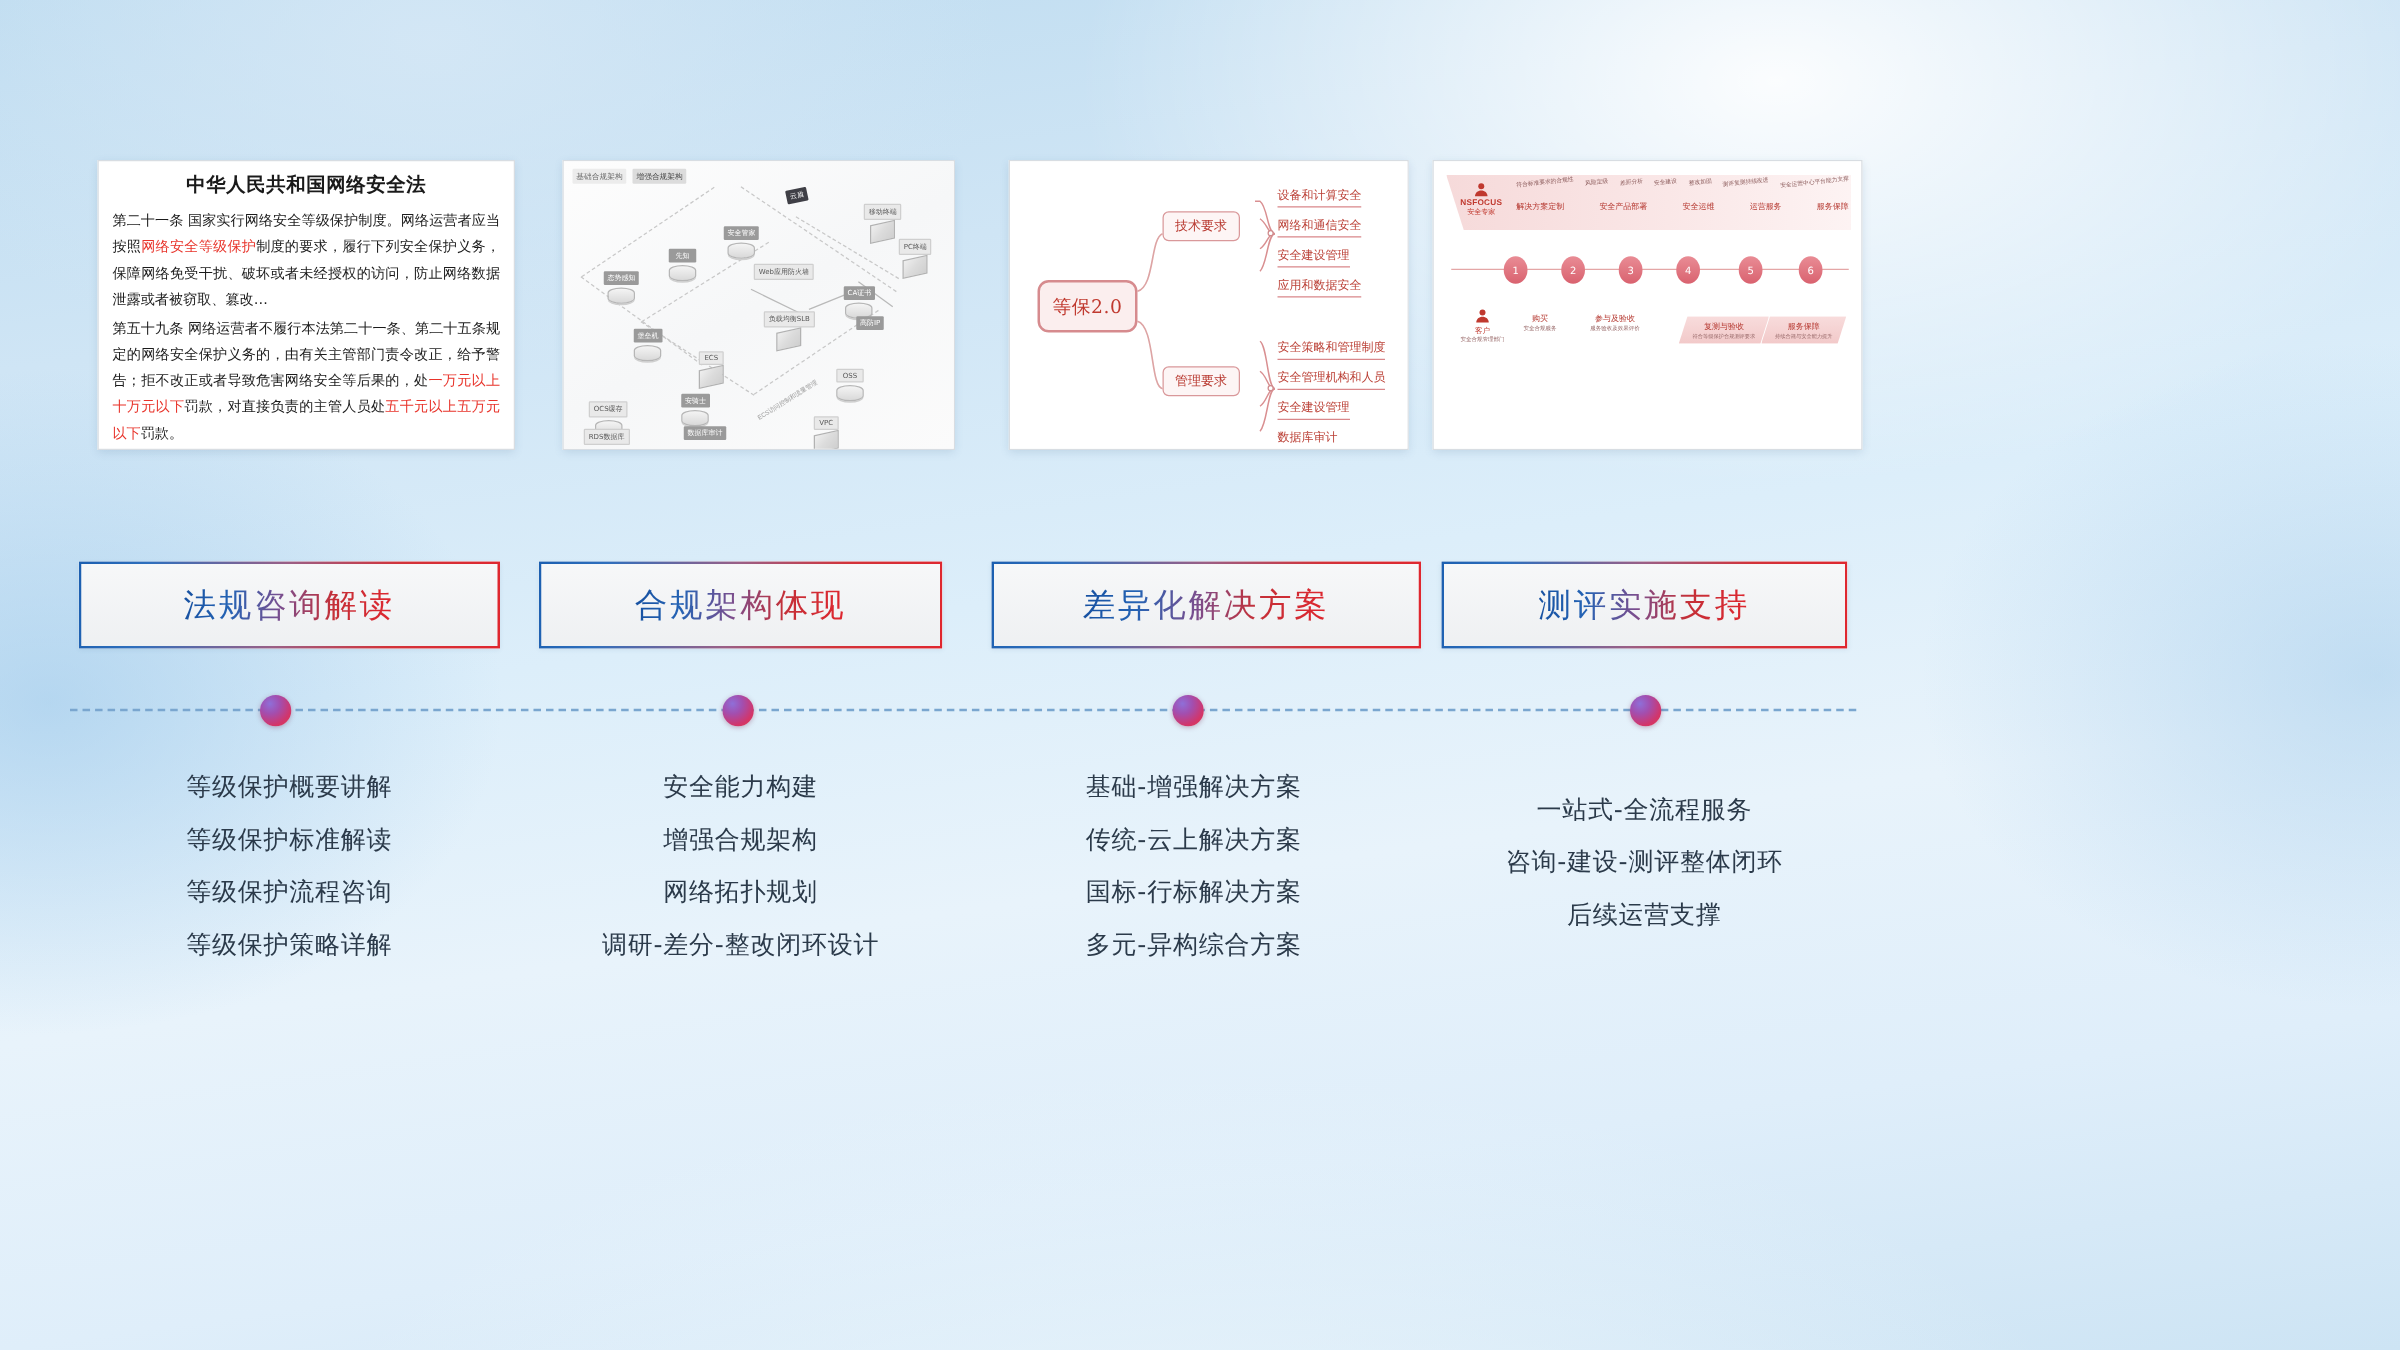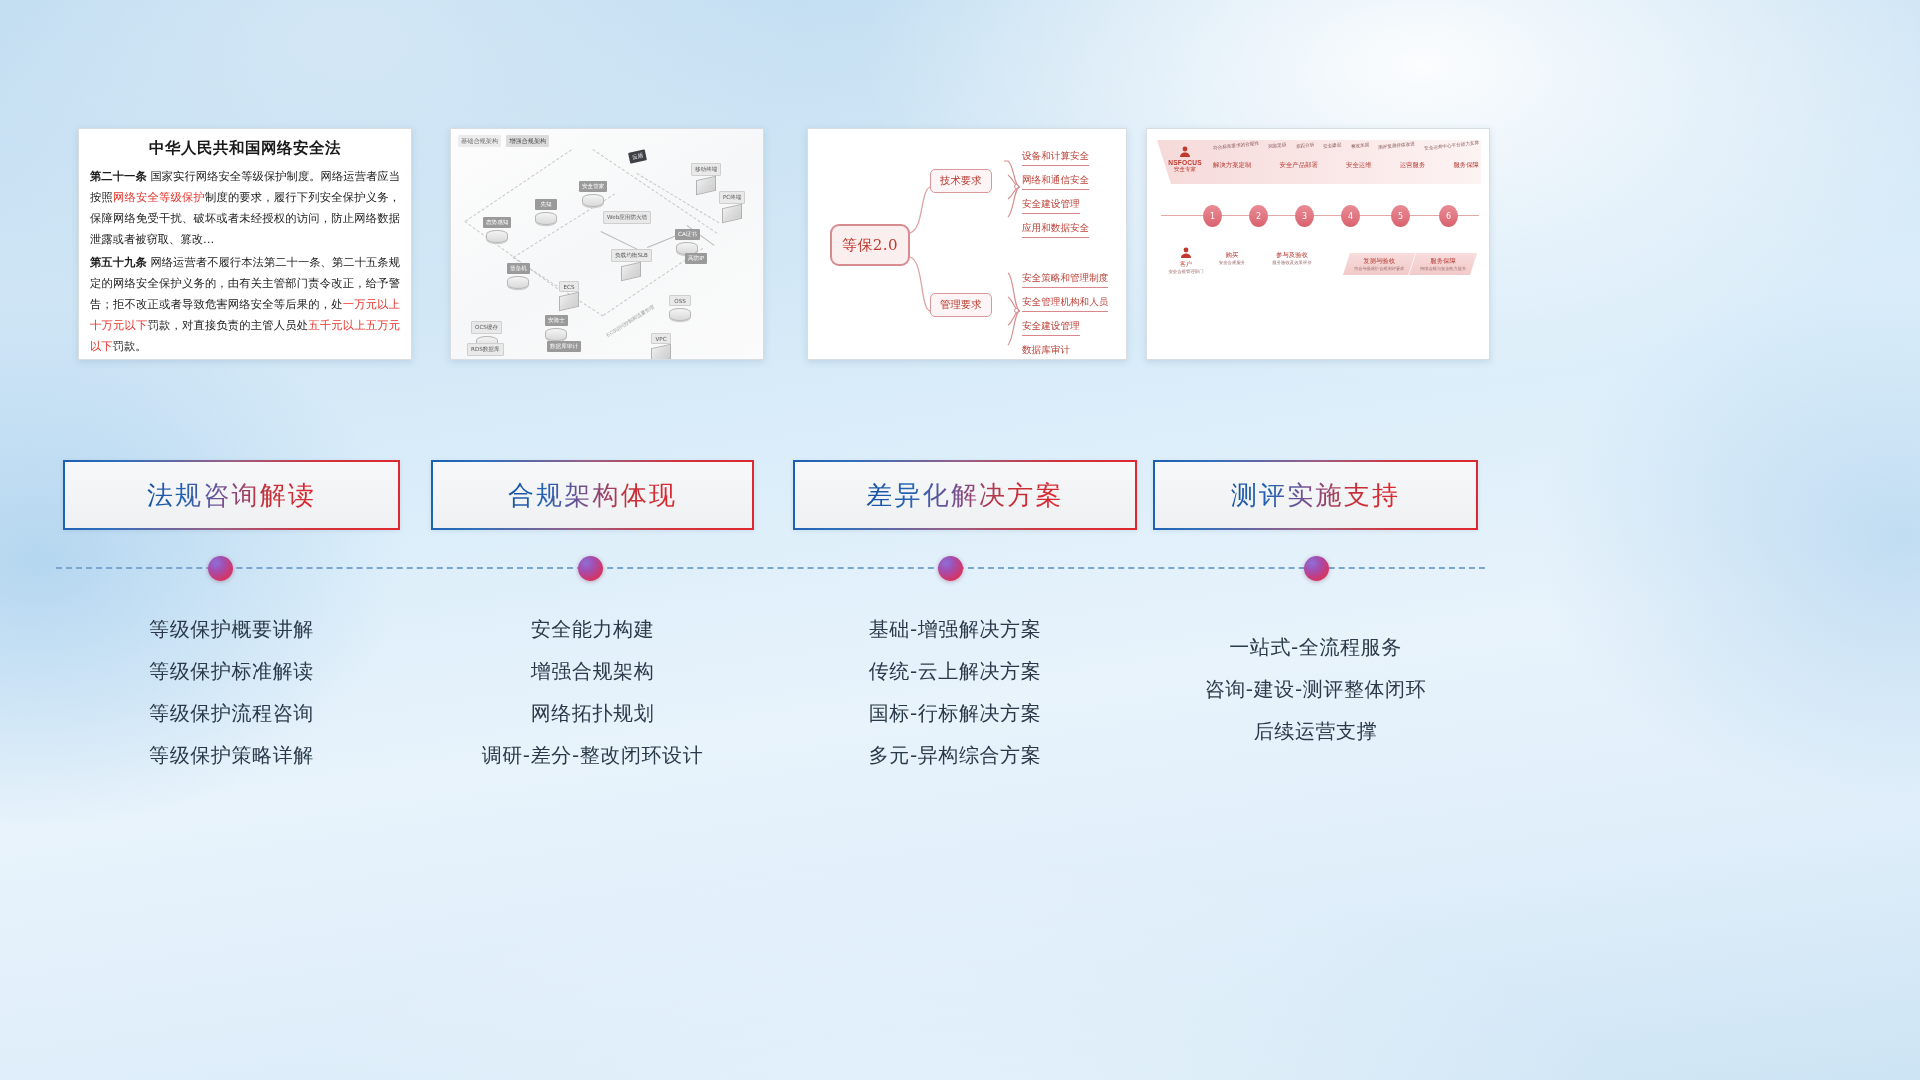--- a/index.html
+++ b/index.html
@@ -34,21 +34,21 @@
   .law-title {
     text-align:center; font-weight:bold; font-size:15.5px; color:#1a1a1a;
     letter-spacing:.5px; margin-bottom:7px;
     font-family:"DejaVu Sans","Liberation Sans",sans-serif;
   }
   .law-p {
     font-size:11.3px; line-height:21px; color:#1b1b1b; text-align:justify;
     font-family:"DejaVu Sans","Liberation Sans",sans-serif;
   }
   .law-p + .law-p { margin-top:2px; }
-  .law-p b { font-weight:bold;margin-top:14px; }
+  .law-p b { font-weight:normal;margin-top:14px; }
   .law-p .r { color:#e8332a; }
 
   
   .arch { position:relative; width:100%; height:100%;
           background:linear-gradient(150deg,#fdfdfd 0%,#f6f7f8 50%,#fbfbfb 100%); }
   .arch-tabs { position:absolute; top:6px; left:7px; display:flex; gap:5px; }
   .arch-tab { font-size:6.2px; color:#6d6d6d; background:#ececec; padding:1.5px 3px; border-radius:1px;
               font-family:"DejaVu Sans",sans-serif; }
   .arch-tab.on { background:#dcdcdc; color:#4a4a4a; }
   .n { position:absolute; }
@@ -136,21 +136,21 @@
   .nf-act .s { font-size:4.4px; color:#9a6b6b; white-space:nowrap; }
   .nf-tag {
     position:absolute; background:linear-gradient(#f8dcdc,#f2c9c9);
     clip-path:polygon(7px 0,100% 0,calc(100% - 7px) 100%,0 100%);
     padding:4px 11px; text-align:center;
   }
   .nf-tag .t { font-size:6.4px; color:#b5372f; }
   .nf-tag .s { font-size:4.2px; color:#9a6b6b; white-space:nowrap; }
 
   
-  .titles { position:absolute; top:449px; left:0; width:1920px; height:70px;margin-top:11px; }
+  .titles { position:absolute; top:449px; left:0; width:1920px; height:70px; }
   .tbox {
     position:absolute; top:0; height:70px;
     background:linear-gradient(#f7f8f9,#eef0f2);
     display:flex; align-items:center; justify-content:center;
     box-shadow:0 1px 4px rgba(60,100,140,0.12);
   }
   .tbox::before {
     content:""; position:absolute; inset:0; padding:2px;
     background:linear-gradient(100deg,#1c5fb0 0%,#2e6fbd 16%,#9a5f86 48%,#d2333a 74%,#e0262e 100%);
     -webkit-mask:linear-gradient(#000 0 0) content-box, linear-gradient(#000 0 0);

